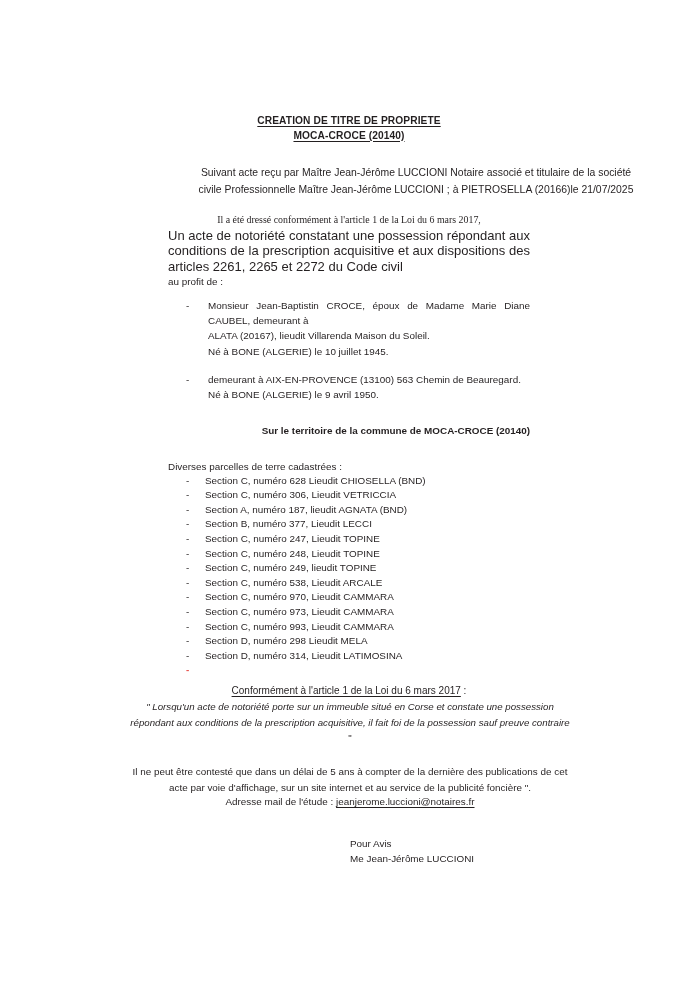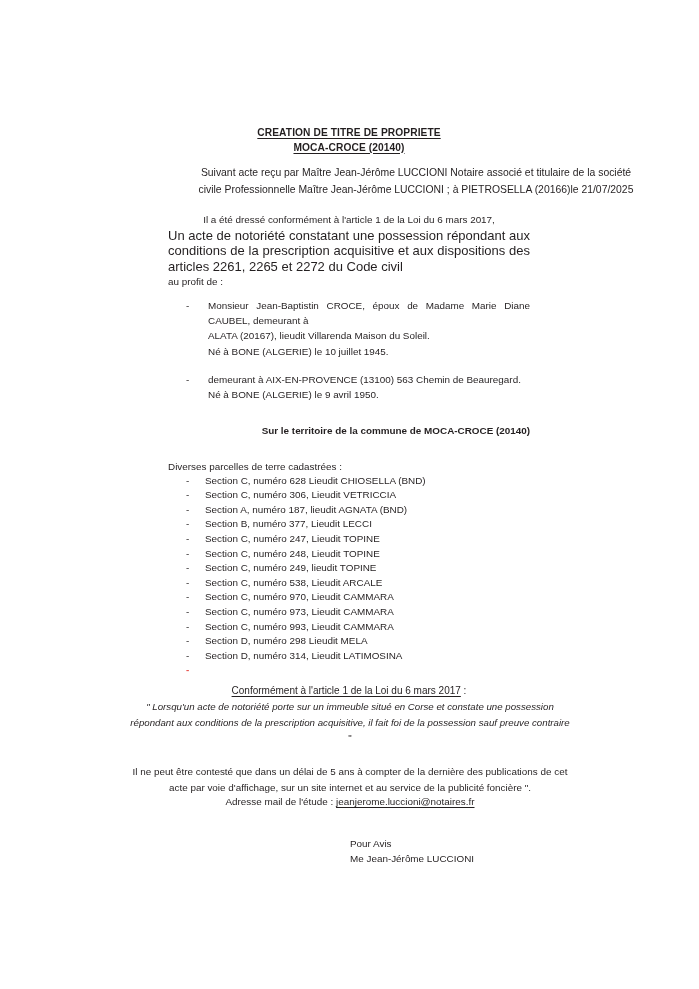--- a/index.html
+++ b/index.html
@@ -11,21 +11,21 @@
     width: 699px;
     height: 989px;
     position: relative;
     font-family: "Liberation Sans", sans-serif;
     color: #231f20;
     -webkit-font-smoothing: antialiased;
   }
   .page {
     position: absolute;
     left: 0;
-    top: 12px;
+    top: 0;
     width: 699px;
     height: 906px;
     background: #fff;
     overflow: hidden;
     border-radius: 23px;
   }
   .content {
     position: absolute;
     left: 168px;
     top: 114px;
@@ -37,32 +37,33 @@
     font-size: 10.2px;
     font-weight: bold;
     line-height: 14.5px;
     letter-spacing: 0.1px;
   }
   .title-block span {
     text-decoration: underline;
     text-underline-offset: 2px;
   }
   .lead {
-    margin-top: 10px;
+    margin-top: 22px;
     text-align: center;
     font-size: 10.4px;
     line-height: 16.5px;
     width: 500px;
     margin-left: -2px;
   }
   .lead .l2 { display: block; }
   .centered-line {
     text-align: center;
     font-size: 9.9px;
     line-height: 15.5px;
+    font-family: Liberation Serif, serif;
   }
   .block-just {
     text-align: justify;
     font-size: 13px;
     line-height: 15.6px;
     width: 362px;
   }
   .left-line {
     text-align: left;
     font-size: 9.9px;

